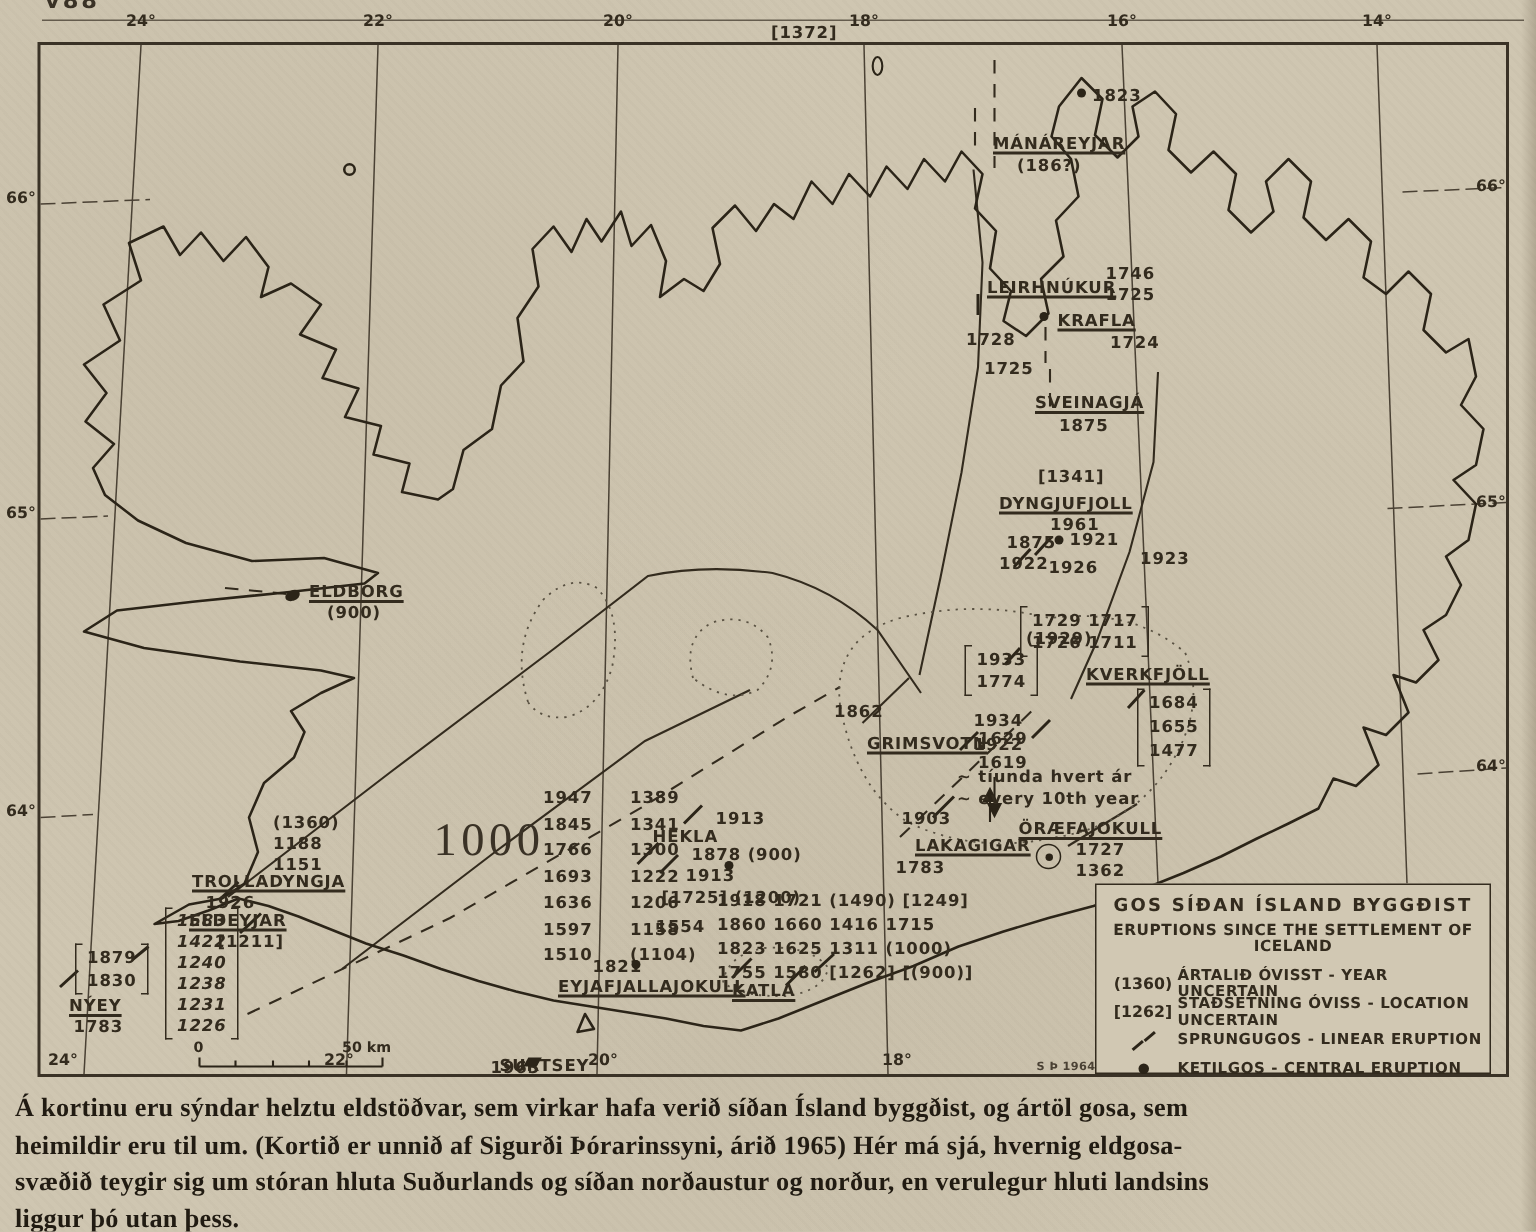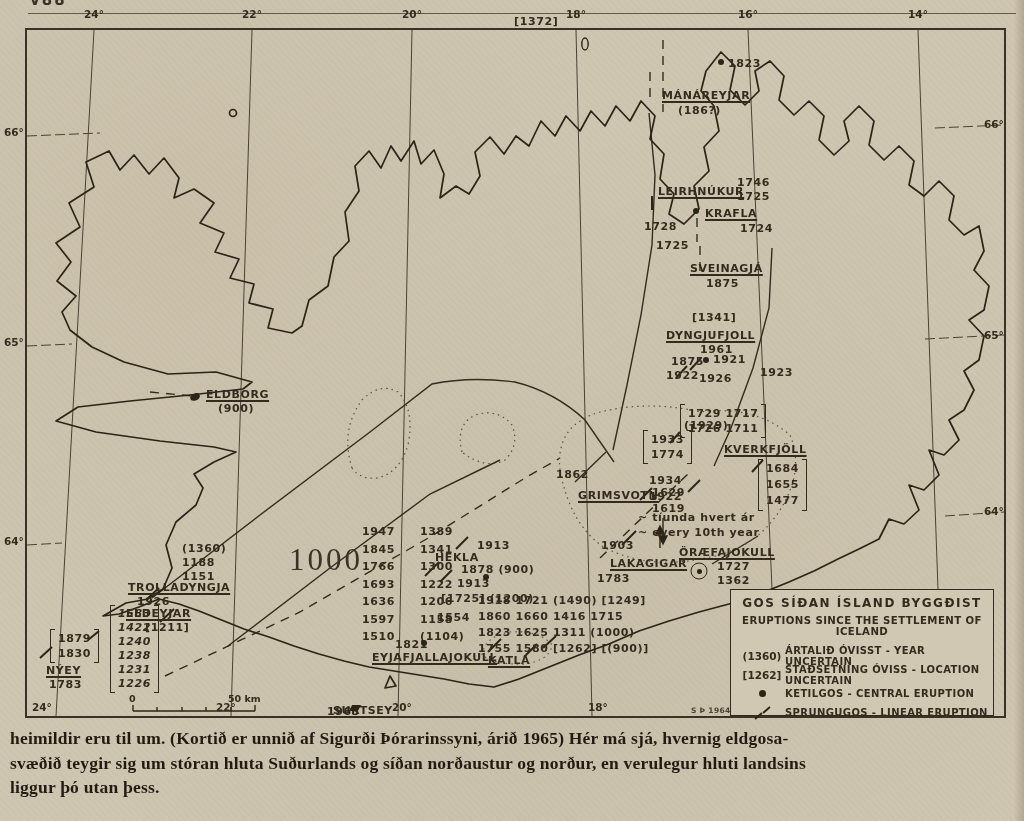--- a/index.html
+++ b/index.html
@@ -173,32 +173,32 @@
       <div class="row">
         <span class="sym">(1360)</span>
         <span class="lbl">ÁRTALIÐ ÓVISST - YEAR UNCERTAIN</span>
       </div>
       <div class="row">
         <span class="sym">[1262]</span>
         <span class="lbl">STAÐSETNING ÓVISS - LOCATION UNCERTAIN</span>
       </div>
       <div class="row">
         <span class="sym">
-          <span class="dotsym" style="display: block;"></span>
-        </span>
-        <span class="lbl">KETILGOS - CENTRAL ERUPTION</span>
-      </div>
-      <div class="row">
-        <span class="sym">
           <span class="slashsym" style="display: block; margin: 0px auto;">
             <i></i>
             <i></i>
           </span>
         </span>
         <span class="lbl">SPRUNGUGOS - LINEAR ERUPTION</span>
+      </div>
+      <div class="row">
+        <span class="sym">
+          <span class="dotsym" style="display: block;"></span>
+        </span>
+        <span class="lbl">KETILGOS - CENTRAL ERUPTION</span>
       </div>
     </div>
 </div>
 
 <span class="scalelbl" style="left:129px;top:693px;">0</span>
 <span class="scalelbl" style="left:228px;top:693px;">50 km</span>
 
 <div id="labels">
     <div class="ml" style="left: 514px; top: 14px; line-height: 15px;">[1372]</div>
     <div class="ml" style="left: 728px; top: 56px; line-height: 15px;">1823</div>
@@ -318,16 +318,17 @@
     <div class="dotmark" style="left: 696px; top: 211px;"></div>
     <div class="dotmark" style="left: 706px; top: 360px;"></div>
     <div class="dotmark" style="left: 486px; top: 577px;"></div>
     <div class="dotmark" style="left: 424px; top: 643px;"></div>
     <div class="blobmark" style="left: 195px; top: 397px;"></div>
     <div class="ringmark" style="left: 699px; top: 571px;"></div>
     <div class="quadmark" style="left: 355px; top: 708px;"></div>
   </div>
 
 <div class="caption" id="caption">
+    <div>Á kortinu eru sýndar helztu eldstöðvar, sem virkar hafa verið síðan Ísland byggðist, og ártöl gosa, sem</div>
     <div>heimildir eru til um. (Kortið er unnið af Sigurði Þórarinssyni, árið 1965) Hér má sjá, hvernig eldgosa-</div>
     <div>svæðið teygir sig um stóran hluta Suðurlands og síðan norðaustur og norður, en verulegur hluti landsins</div>
     <div>liggur þó utan þess.</div>
   </div>
 
 </body></html>

